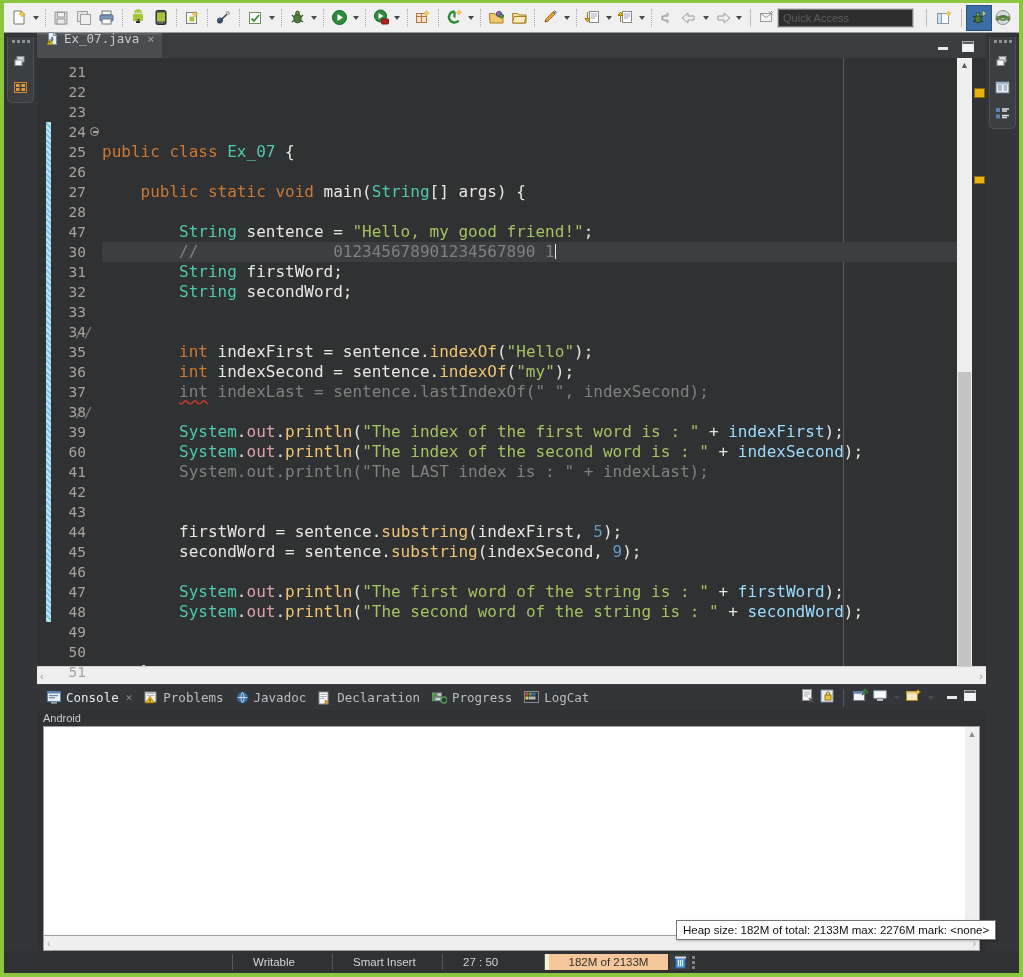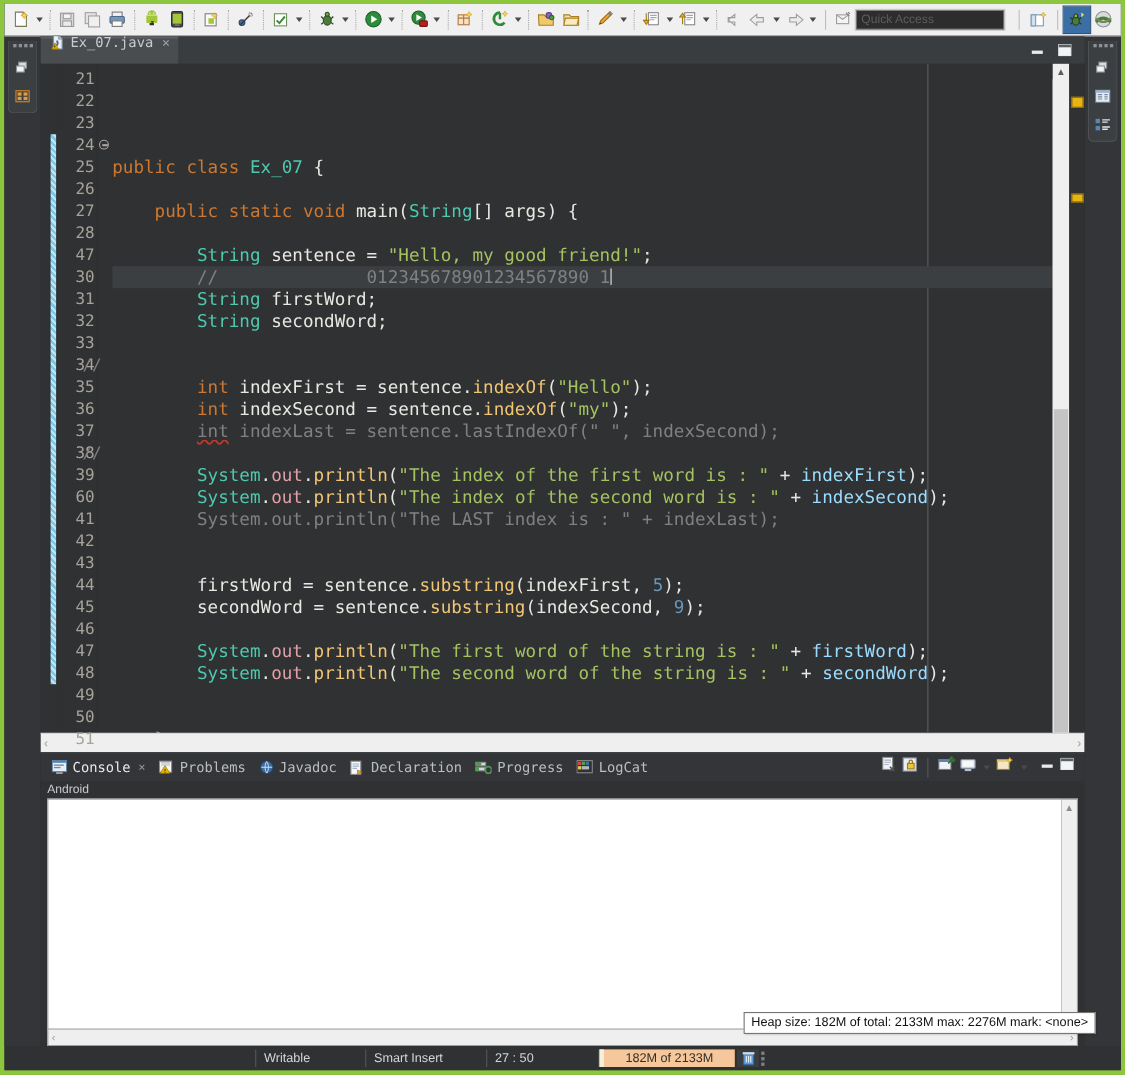--- a/index.html
+++ b/index.html
@@ -273,21 +273,21 @@
   .statusbar {
     height: 22px; flex: 0 0 22px;
     background: #2f3133;
     display:flex; align-items:center;
     padding-left: 6px;
     position: relative;
   }
   .sb-cell {
     height:16px; display:flex; align-items:center;
     color:#d3d6d9; font-size:11.5px;
-    padding: 0 7px;
+    padding: 0 20px;
     border-left: 1px solid #55585b;
   }
   .sb-first { border-left:none; }
   .heap {
     display:flex; align-items:center; height:16px;
     border-left:1px solid #55585b; margin-left:2px;
   }
   .heapbar {
     width:123px; height:16px; background:#f5c79a;
     display:flex; align-items:center; justify-content:center;

